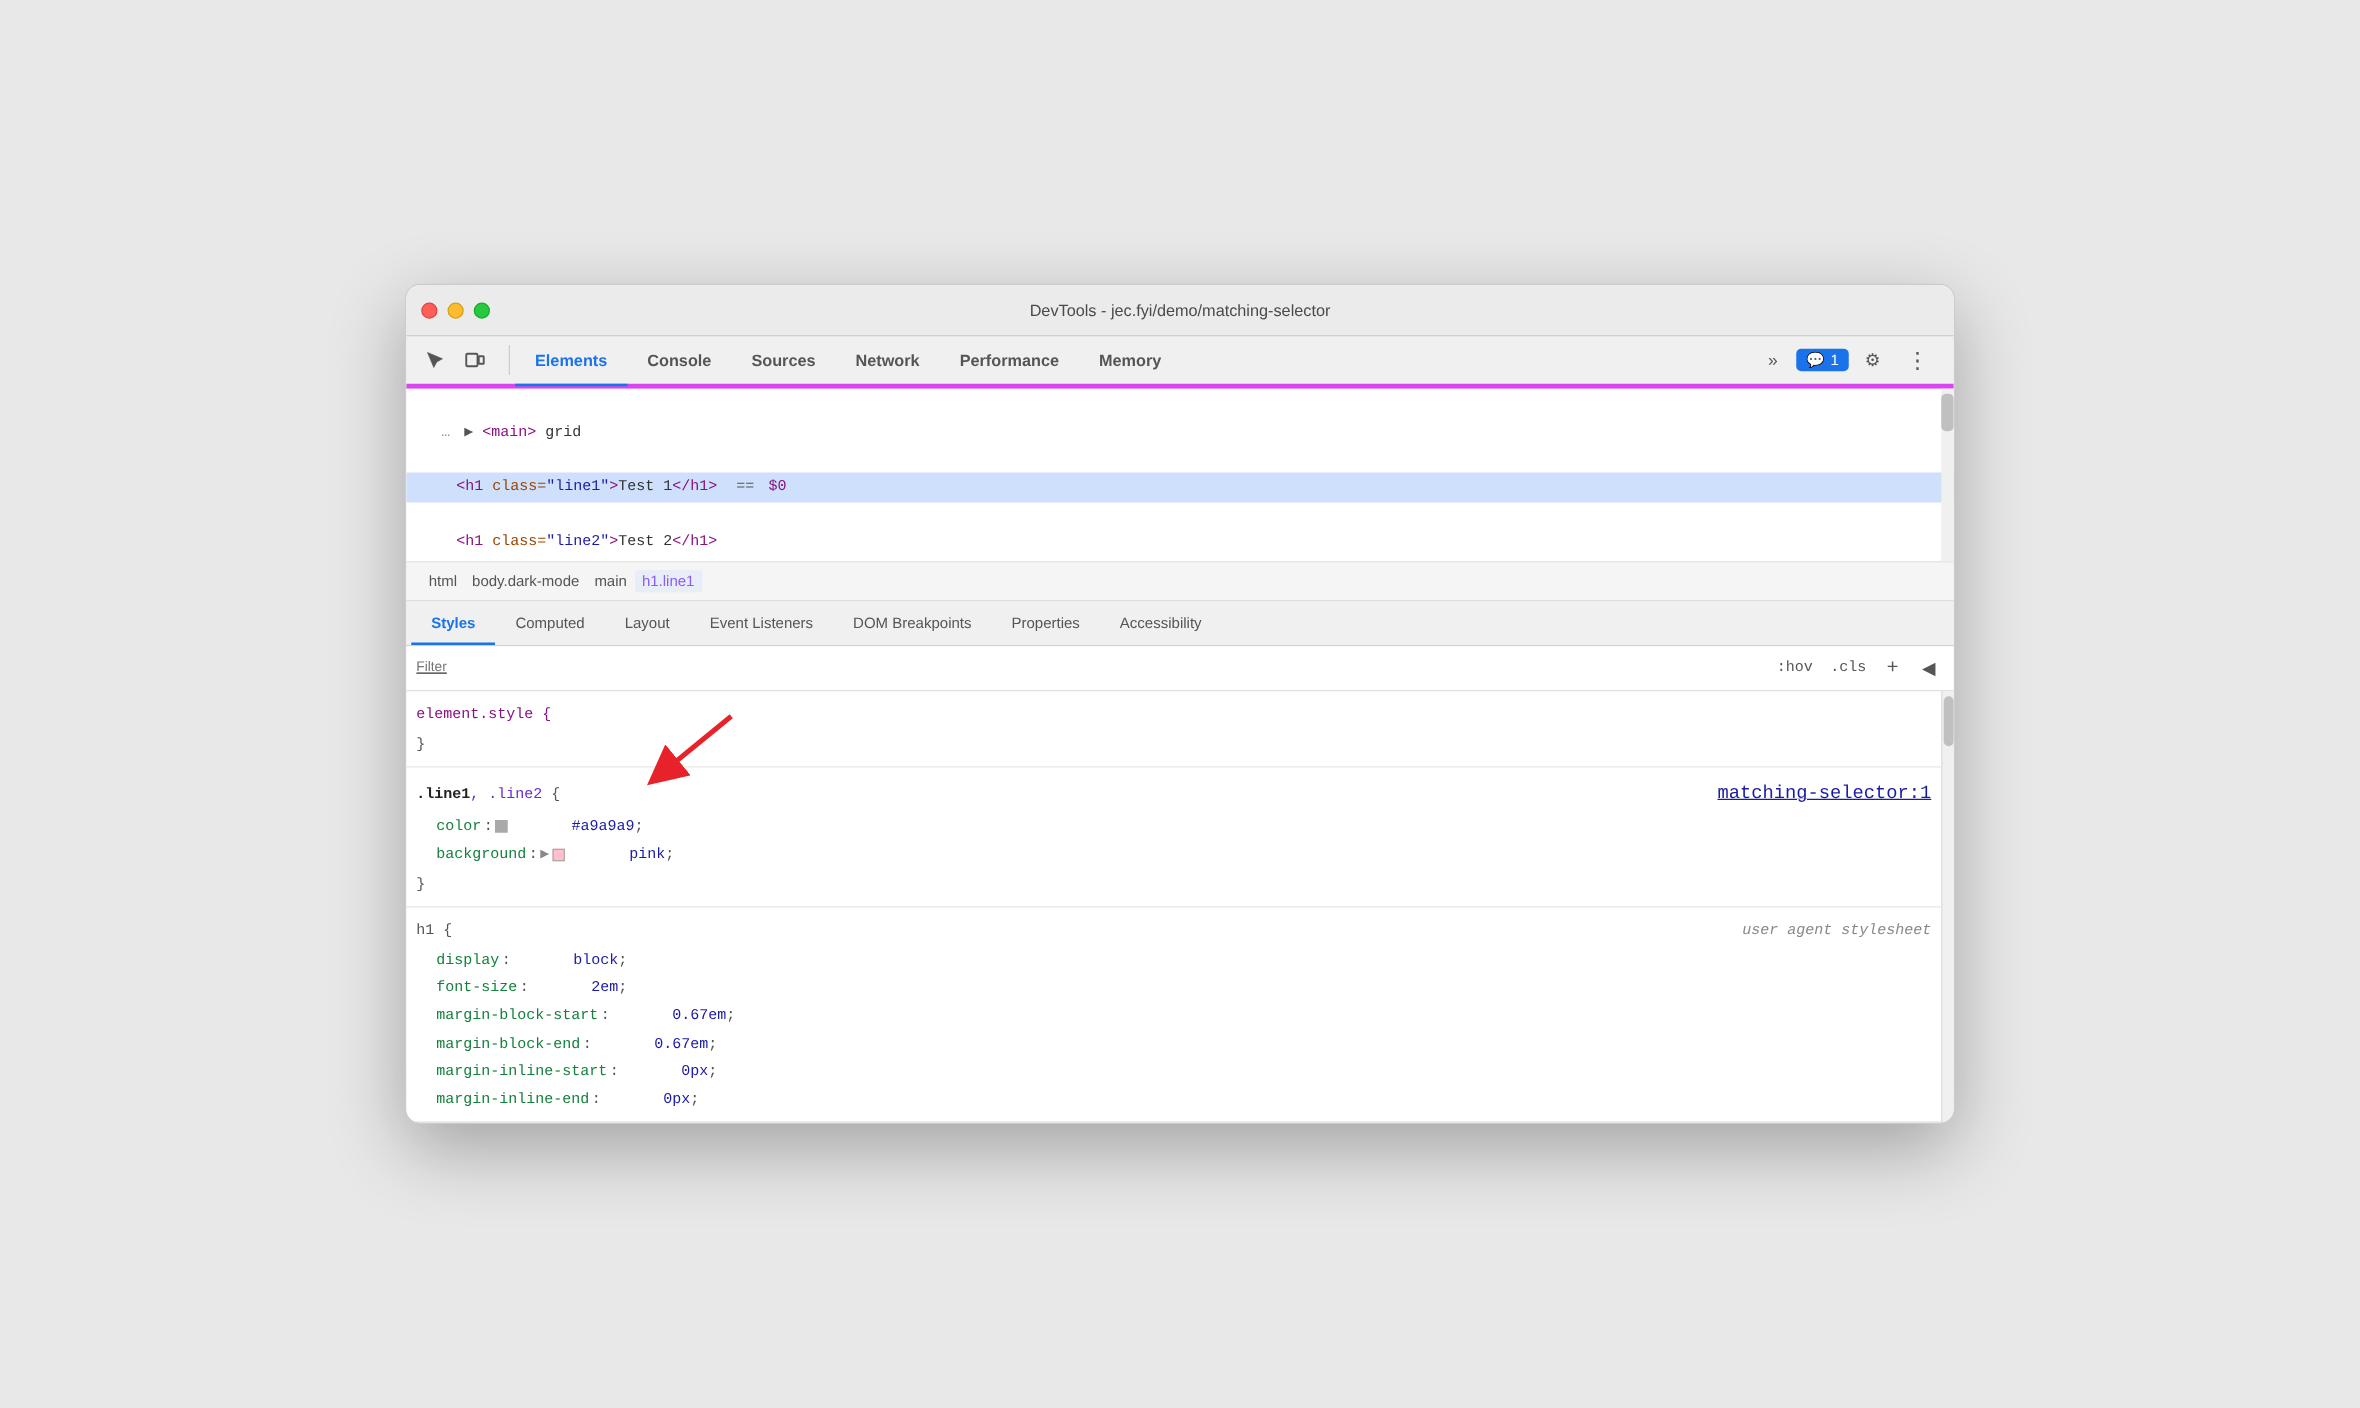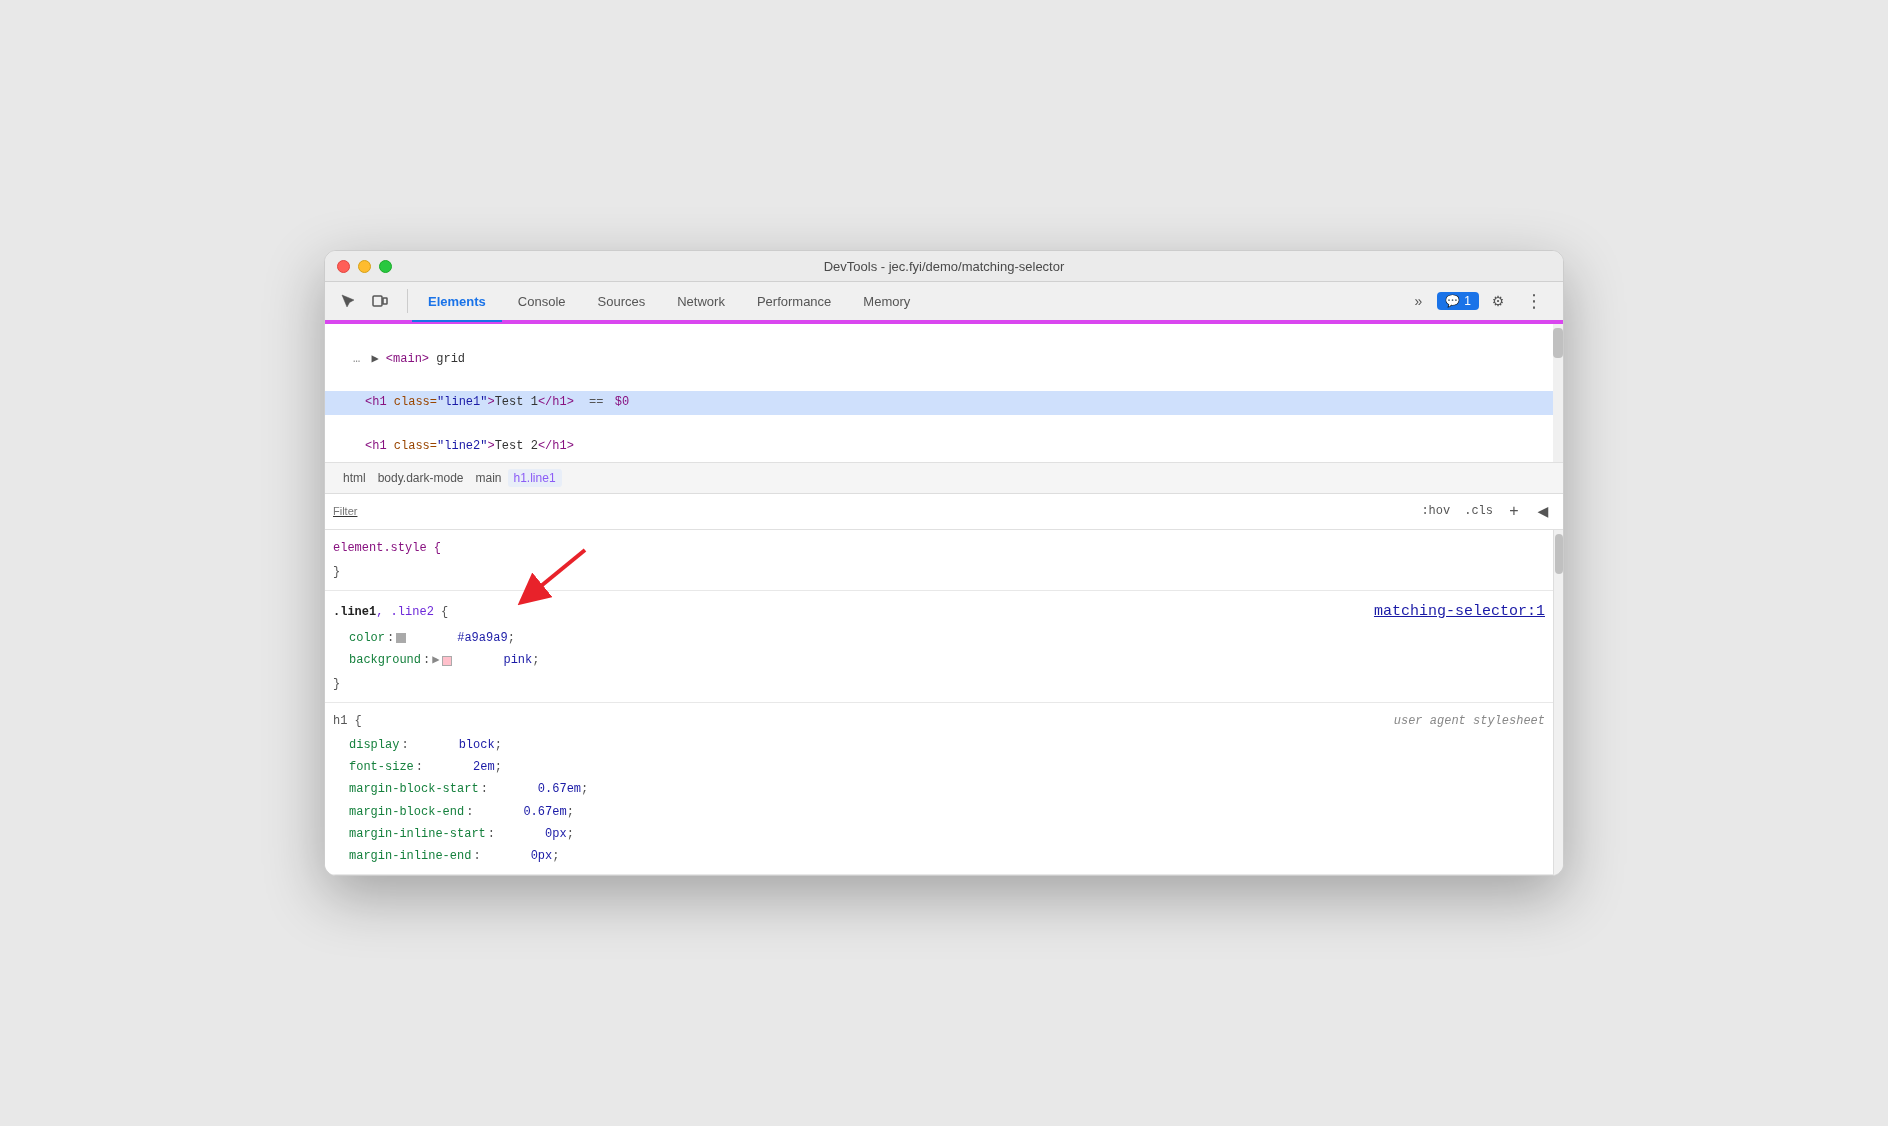--- a/index.html
+++ b/index.html
@@ -17,21 +17,21 @@
       background: #f5f5f5;
       border-radius: 12px;
       box-shadow: 0 20px 60px rgba(0,0,0,0.3);
       overflow: hidden;
       border: 1px solid #ccc;
     }
 
     
     .titlebar {
       background: #ebebeb;
-      height: 31px;
+      height: 41px;
       display: flex;
       align-items: center;
       padding: 0 12px;
       border-bottom: 1px solid #d0d0d0;
       position: relative;
     }
     .traffic-lights {
       display: flex;
       gap: 8px;
       align-items: center;
@@ -95,21 +95,21 @@
     }
     .toolbar-tab {
       padding: 0 16px;
       display: flex;
       align-items: center;
       font-size: 13px;
       color: #555;
       cursor: pointer;
       position: relative;
       white-space: nowrap;
-      font-weight: 400;
+      font-weight: 700;
     }
     .toolbar-tab.active {
       color: #1a73e8;
       font-weight: 600;
     }
     .toolbar-tab.active::after {
       content: '';
       position: absolute;
       bottom: 0;
       left: 0;
@@ -459,20 +459,29 @@
     </div>
   </div>
 
   <div class="breadcrumb">
     <div class="breadcrumb-item">html</div>
     <div class="breadcrumb-item">body.dark-mode</div>
     <div class="breadcrumb-item">main</div>
     <div class="breadcrumb-item active">h1.line1</div>
   </div>
 
+  <div class="styles-tabs">
+    <div class="styles-tab active">Styles</div>
+    <div class="styles-tab">Computed</div>
+    <div class="styles-tab">Layout</div>
+    <div class="styles-tab">Event Listeners</div>
+    <div class="styles-tab">DOM Breakpoints</div>
+    <div class="styles-tab">Properties</div>
+    <div class="styles-tab">Accessibility</div>
+  </div>
 
   <div class="filter-bar">
     <input class="filter-input" type="text" placeholder="Filter" style="">
     <div class="filter-actions">
       <span class="filter-action-btn">:hov</span>
       <span class="filter-action-btn">.cls</span>
       <span class="filter-add-btn">+</span>
       <span class="filter-toggle-btn">◀</span>
     </div>
   </div>

